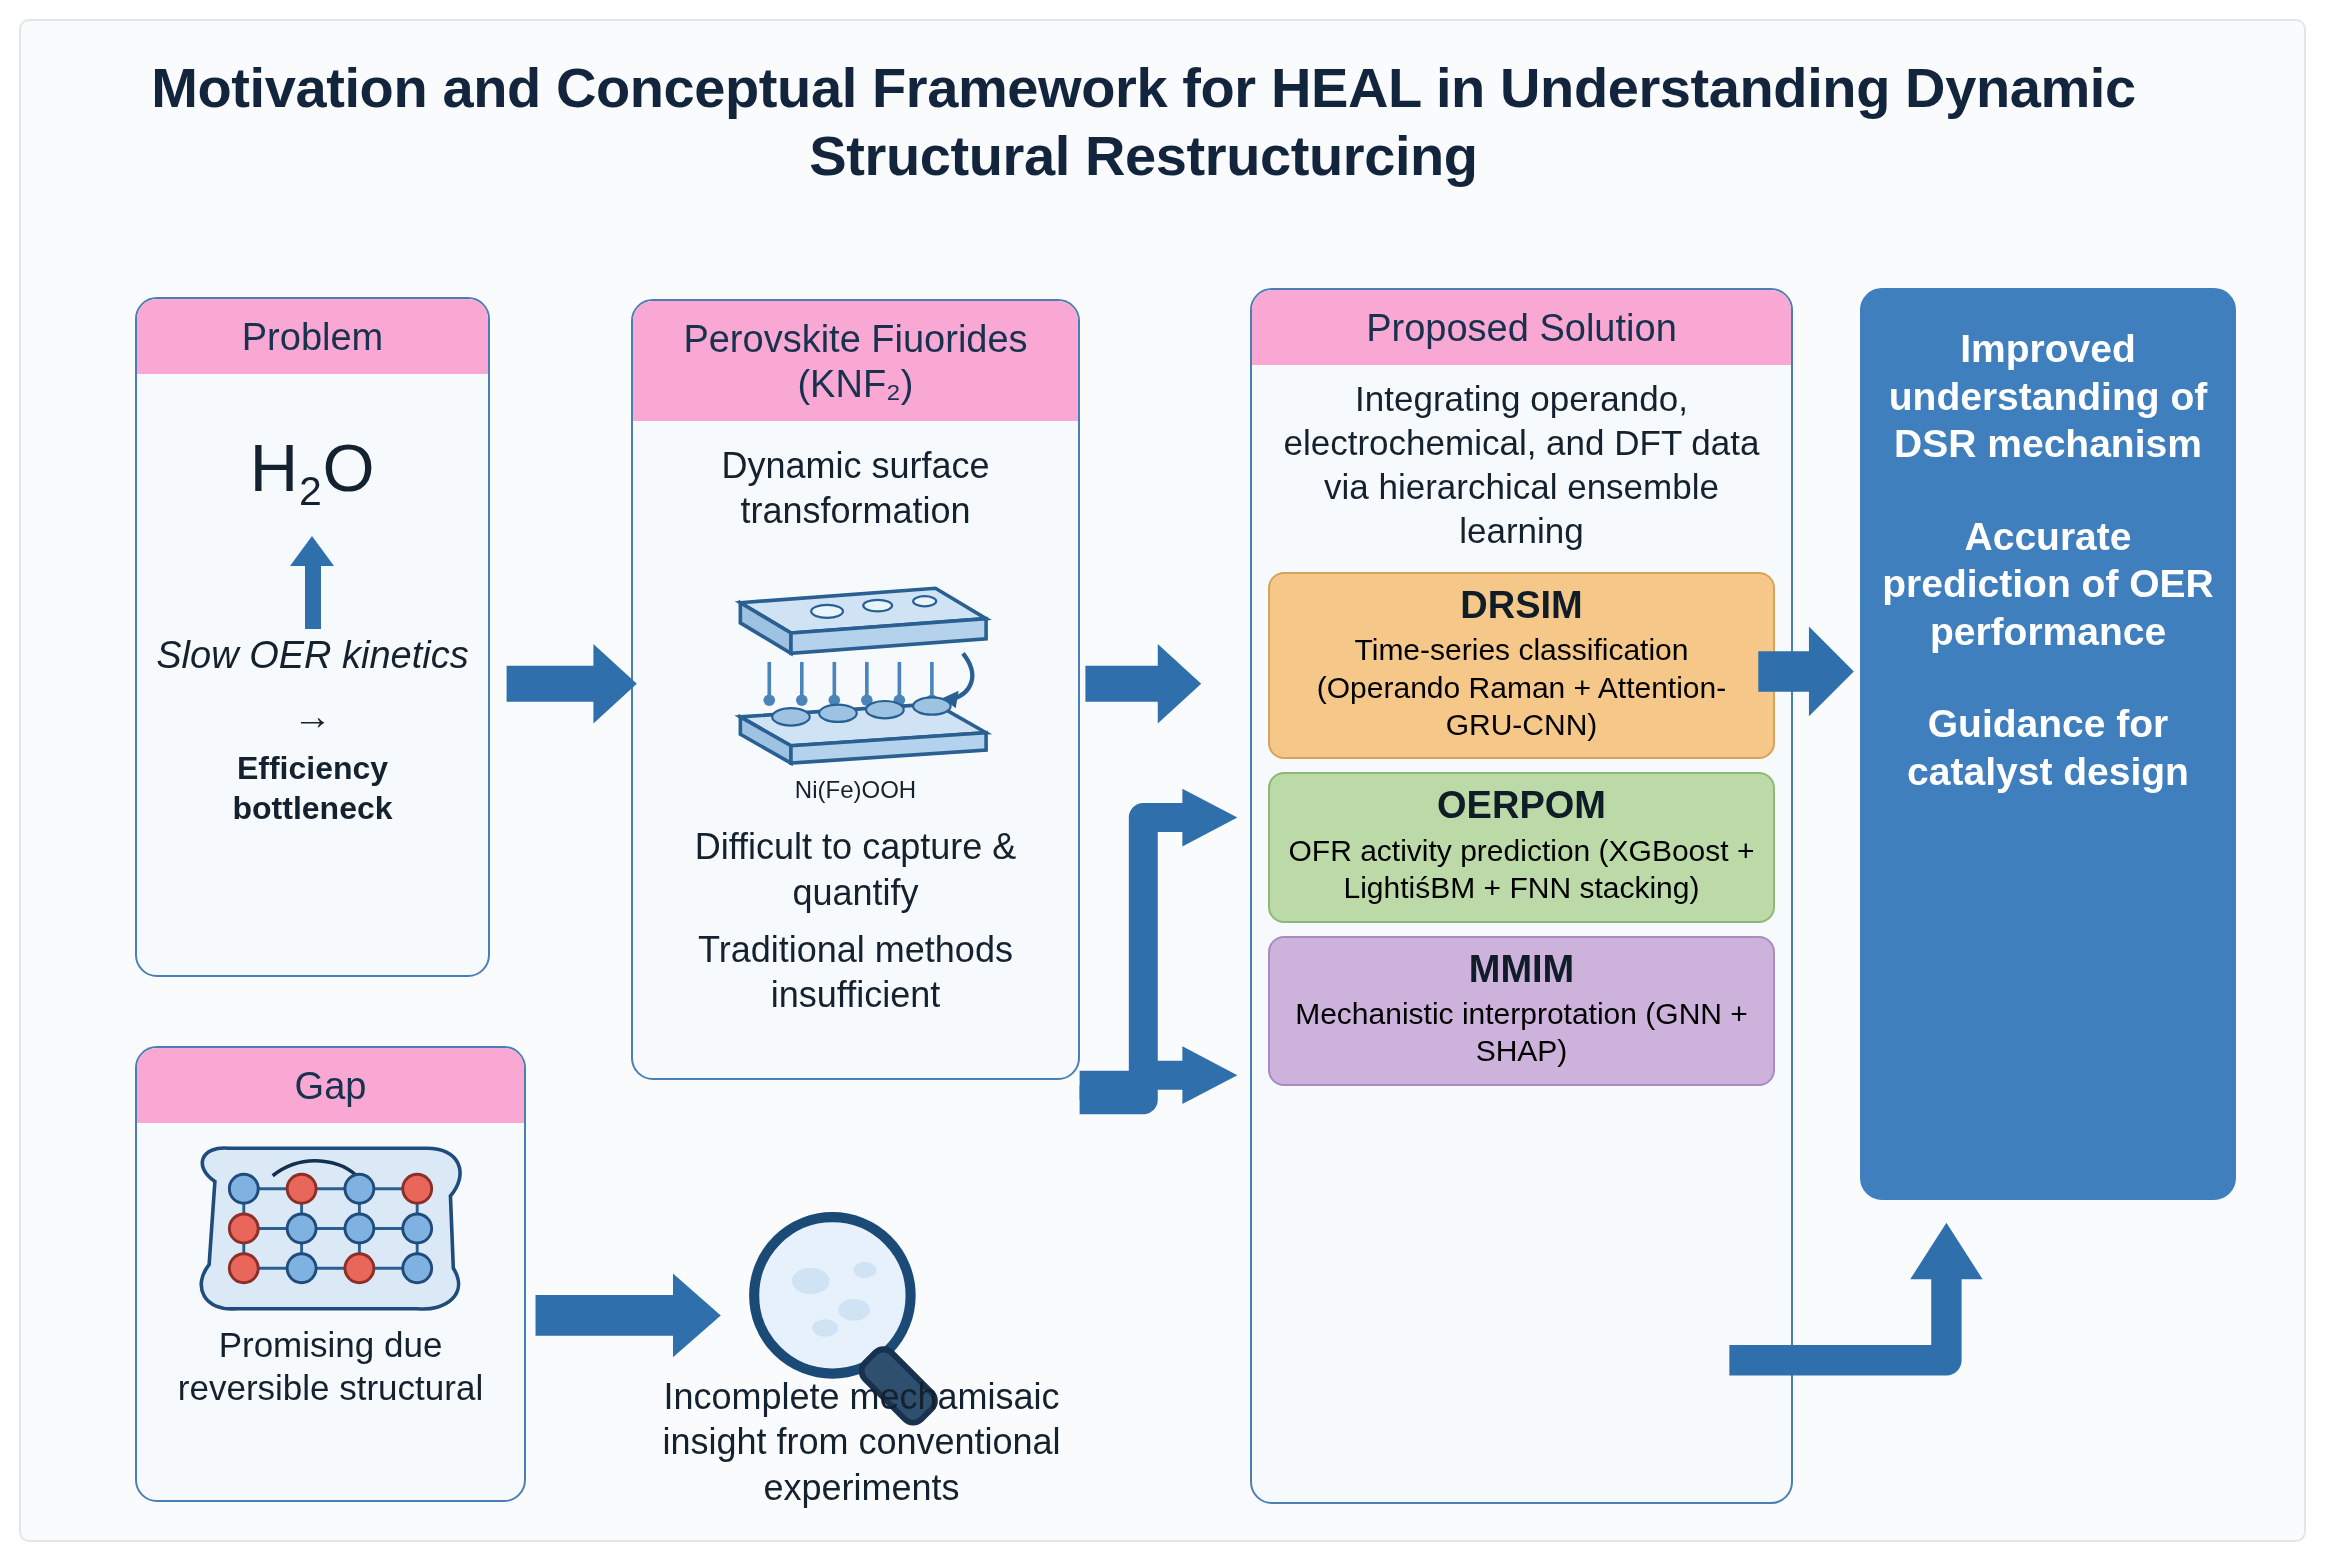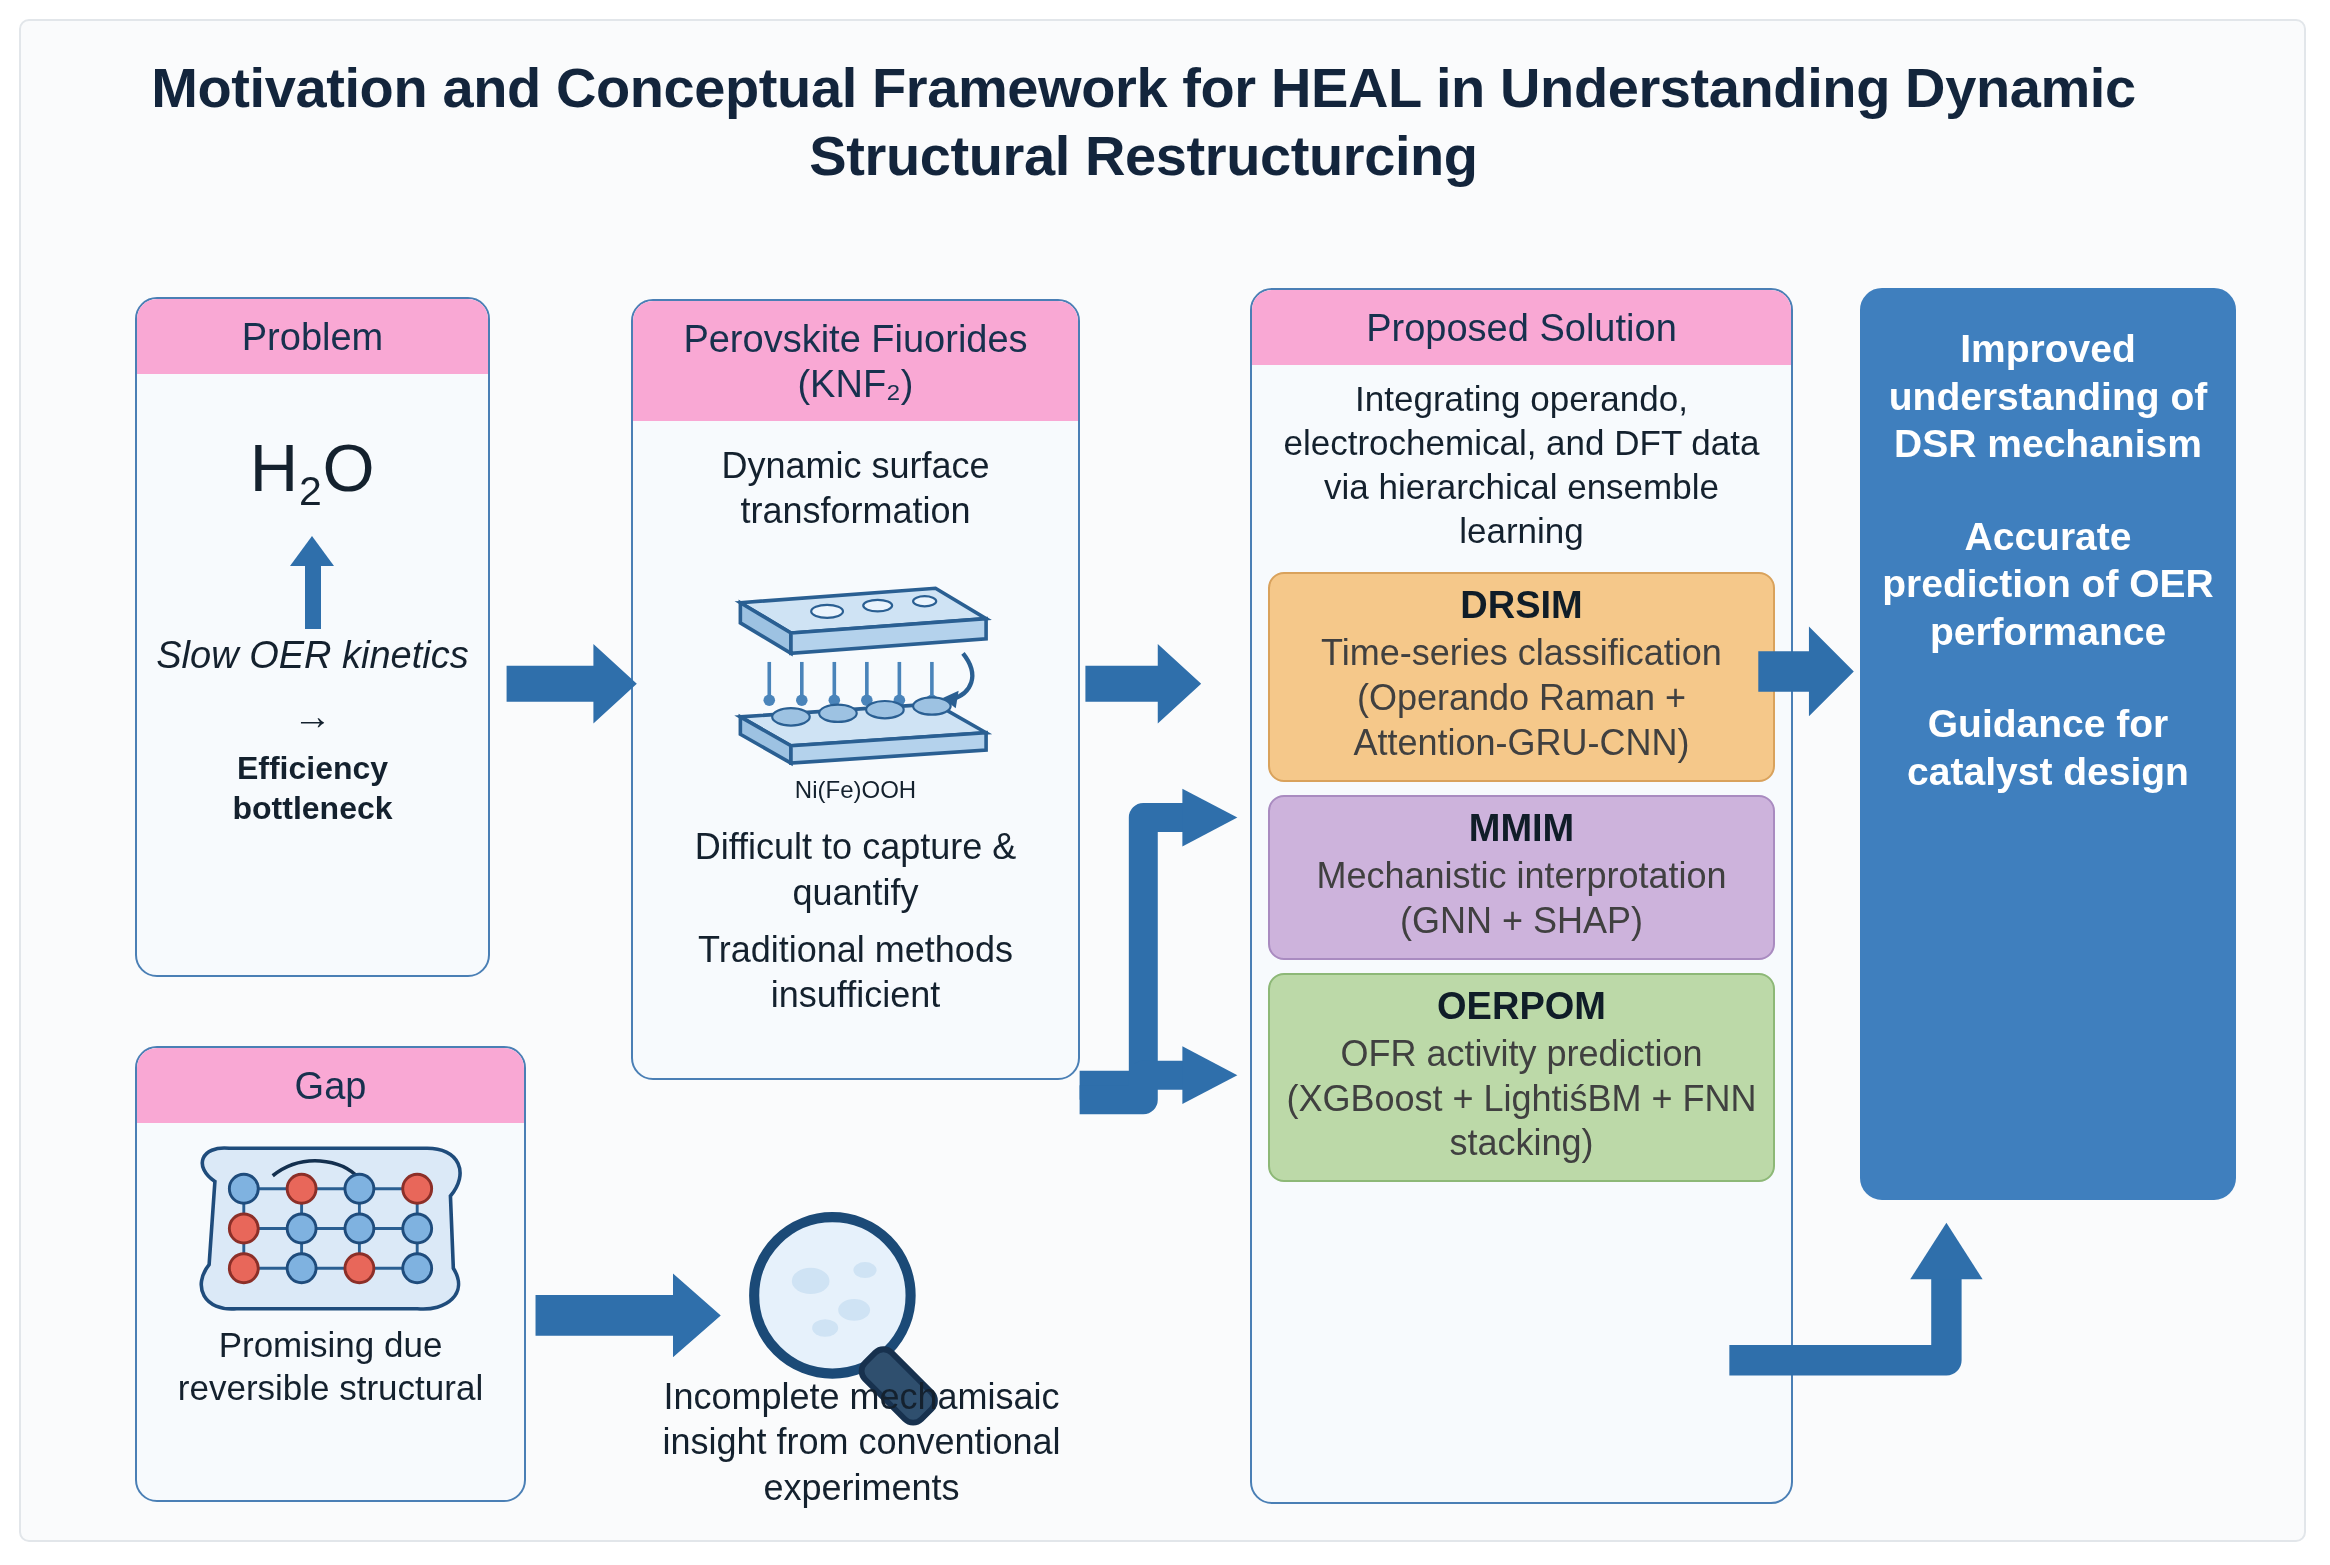--- a/index.html
+++ b/index.html
@@ -141,23 +141,23 @@
     box-sizing: border-box;
     text-align: center;
   }
   .model-title {
     font-size: 38px;
     font-weight: bold;
     color: #101d28;
     margin-bottom: 4.3px;
   }
   .model-desc {
-    font-size: 36px;
+    font-size: 30px;
     line-height: 1.24;
-    color: #404040;
+    color: #000000;
   }
   #drsim-box { background: #f5c88a; border: 2.2px solid #d9a25c; }
   #oerpom-box { background: #bcd9a8; border: 2.2px solid #8db877; }
   #mmim-box { background: #cdb3dc; border: 2.2px solid #a98bc0; }
 
   
   #outcome-card {
     left: 1860px; top: 288px; width: 376px; height: 912px;
     background: #3f7fbe;
     border: 2.2px solid #3f7fbe;
@@ -311,28 +311,28 @@
 
 <div class="card" id="solution-card">
   <div class="card-header">Proposed Solution</div>
   <div class="sol-intro">Integrating operando, electrochemical, and DFT data via hierarchical ensemble learning</div>
 
   <div class="model-box" id="drsim-box">
     <div class="model-title">DRSIM</div>
     <div class="model-desc">Time-series classification (Operando Raman + Attention-GRU-CNN)</div>
   </div>
 
+  <div class="model-box" id="oerpom-box">
+    <div class="model-title">OERPOM</div>
+    <div class="model-desc">OFR activity prediction (XGBoost + LightiśBM + FNN stacking)</div>
+  </div>
+
   <div class="model-box" id="mmim-box">
     <div class="model-title">MMIM</div>
     <div class="model-desc">Mechanistic interprotation (GNN + SHAP)</div>
-  </div>
-
-  <div class="model-box" id="oerpom-box">
-    <div class="model-title">OERPOM</div>
-    <div class="model-desc">OFR activity prediction (XGBoost + LightiśBM + FNN stacking)</div>
   </div>
 </div>
 
 <div id="outcome-card" class="card">
   <div class="outcome-block pad-top">Improved understanding of DSR mechanism</div>
   <div class="outcome-gap"></div>
   <div class="outcome-block">Accurate prediction of OER performance</div>
   <div class="outcome-gap"></div>
   <div class="outcome-block">Guidance for catalyst design</div>
 </div>

